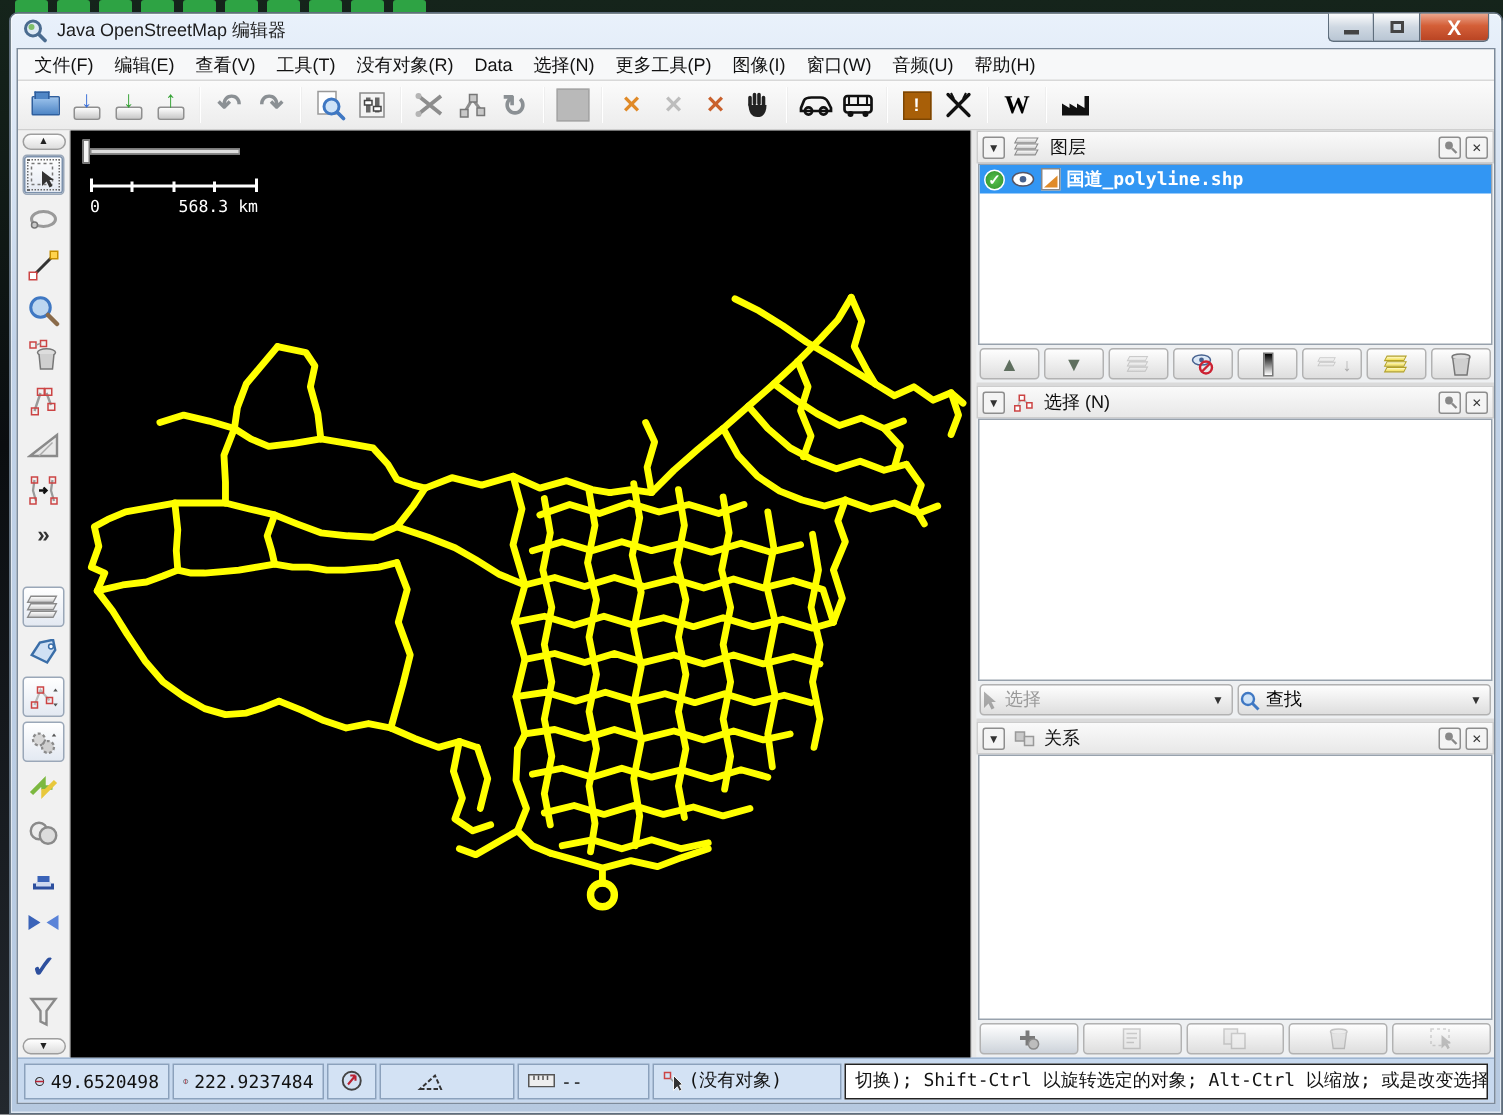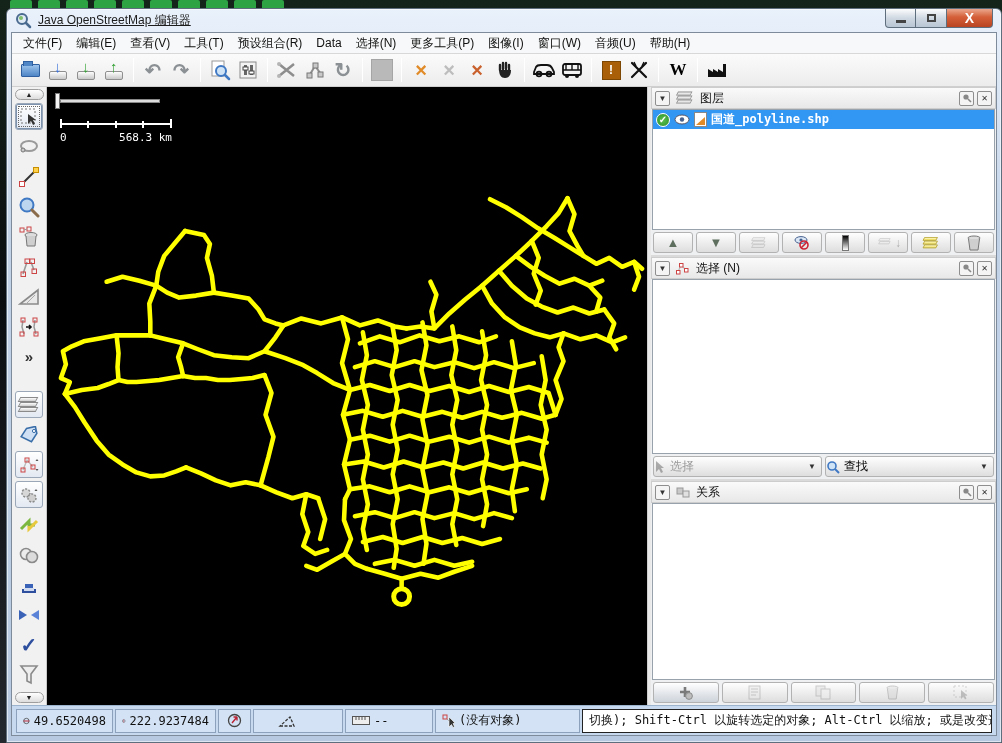--- a/index.html
+++ b/index.html
@@ -10,21 +10,21 @@
   
   .desk-frag { position:absolute; top:0; left:10px; height:9px; display:flex; gap:6px; overflow:hidden; }
   .desk-frag b { display:block; width:22px; height:14px; background:#2ea344; border-radius:2px; }
 
   
   .win { position:absolute; left:6px; top:8px; width:996px; height:735px;
          background:linear-gradient(#e9f1fb,#c2d3e8 30%,#b6c9e0);
          border:1px solid #5f6e7d; border-radius:6px 6px 0 0;
          box-shadow:inset 0 0 0 1px rgba(255,255,255,.55); padding:0 4px 4px; }
   .titlebar { height:23px; display:flex; align-items:center; padding:0 4px; }
-  .title-text { margin-left:6px; font-size:12px; color:#1c1c1c;text-decoration:underline; }
+  .title-text { margin-left:6px; font-size:12px; color:#1c1c1c; }
   .winbtns { margin-left:auto; display:flex; margin-top:-4px; }
   .wbtn { height:19px; border:1px solid #5f6e7d; border-top:none; display:flex; align-items:center; justify-content:center;
           background:linear-gradient(#fdfdfd,#cfd8e2 50%,#b9c6d4); font-weight:bold; color:#444; }
   .wbtn.min { width:31px; border-radius:0 0 0 4px; }
   .wbtn.max { width:31px; border-left:none; }
   .wbtn.close { width:46px; border-left:none; border-radius:0 0 4px 0;
           background:linear-gradient(#eba78e,#d45f38 45%,#b94423); color:#fff; font-size:14px; }
   .maxglyph { width:9px; height:8px; border:2px solid #444; }
   .minglyph { width:10px; height:3px; background:#444; margin-top:6px; }
 
@@ -155,21 +155,21 @@
     </div>
   </div>
 
   <div class="client">
 
     <div class="menubar">
       <span class="menu-item">文件(F)</span>
       <span class="menu-item">编辑(E)</span>
       <span class="menu-item">查看(V)</span>
       <span class="menu-item">工具(T)</span>
-      <span class="menu-item">预设组合(R)</span>
+      <span class="menu-item">没有对象(R)</span>
       <span class="menu-item">Data</span>
       <span class="menu-item">选择(N)</span>
       <span class="menu-item">更多工具(P)</span>
       <span class="menu-item">图像(I)</span>
       <span class="menu-item">窗口(W)</span>
       <span class="menu-item">音频(U)</span>
       <span class="menu-item">帮助(H)</span>
     </div>
 
     <div class="toolbar">
@@ -723,21 +723,21 @@
             <path d="M2,12 L16,12 L12,3 Z" fill="none" stroke="#333" stroke-width="1.3" stroke-dasharray="3,1.5"></path>
           </svg>
       </div>
       <div class="seg" style="width:88px">
         <svg width="18" height="9" viewBox="0 0 18 9">
             <rect x="0.5" y="0.5" width="17" height="8" fill="#eee" stroke="#555"></rect>
             <path d="M4,1 V4 M7,1 V4 M10,1 V4 M13,1 V4" stroke="#555"></path>
           </svg>
         <span>--</span>
       </div>
-      <div class="seg" style="width:145px">
+      <div class="seg" style="width:126px">
         <svg width="13" height="15" viewBox="0 0 13 15">
             <rect x="1" y="2" width="4" height="4" fill="none" stroke="#c44"></rect>
             <path d="M5,6 L9,10" stroke="#999"></path>
             <path d="M7,4 L7,14 L9.5,11.5 L11,14.5 L12.5,13.5 L11,10.5 L13,10 Z" fill="#333" stroke="#fff" stroke-width=".6"></path>
           </svg>
         <span>(没有对象)</span>
       </div>
       <div class="seg help">切换); Shift-Ctrl 以旋转选定的对象; Alt-Ctrl 以缩放; 或是改变选择范围</div>
     </div>
 

